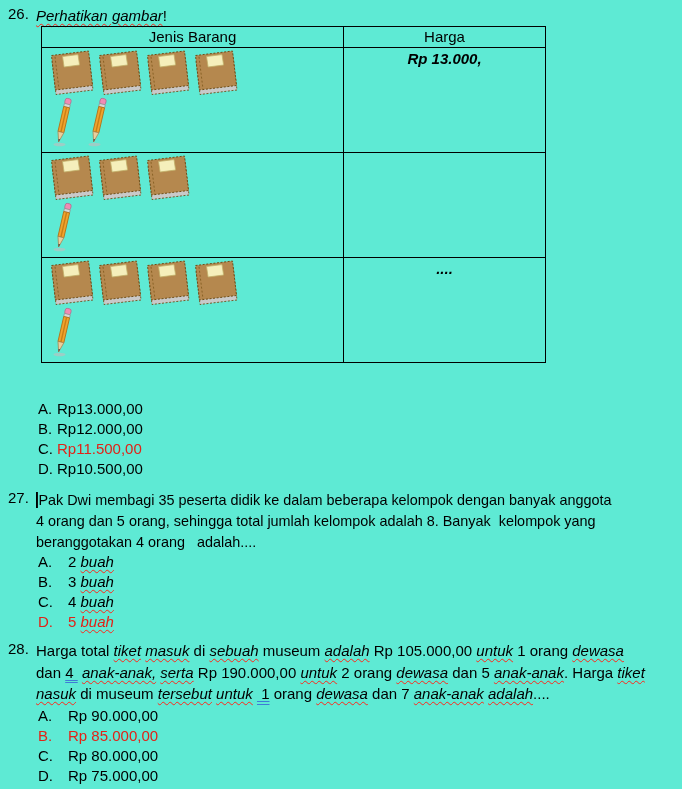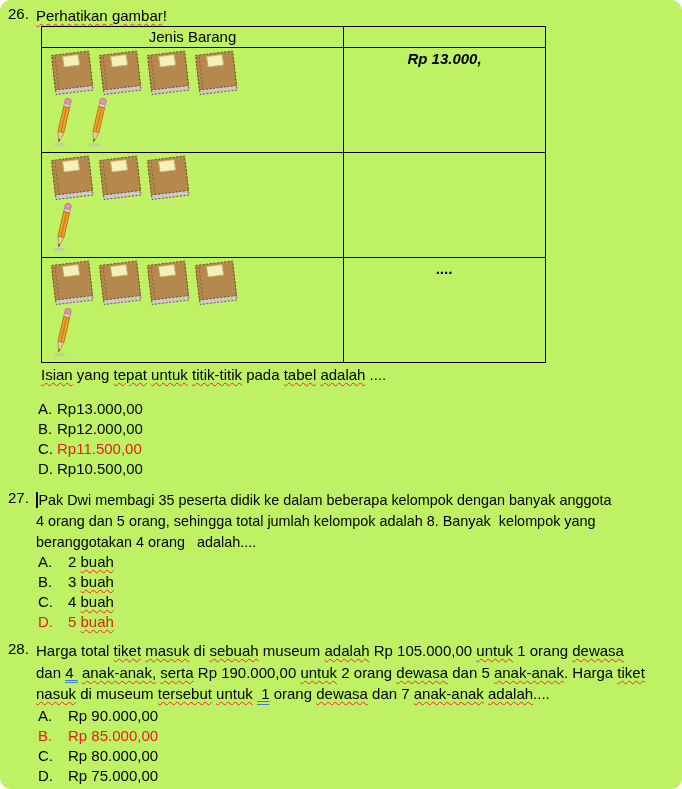--- a/index.html
+++ b/index.html
@@ -1,24 +1,24 @@
 <!DOCTYPE html>
 <html style="--red: #e02318; --squiggle: #ff2619; --grammar: #3f7cd6;"><head>
 <meta charset="utf-8">
 <style>
   html,body{margin:0;padding:0;background:#fff;}
   .page{
-    position:relative;width:682px;height:789px;background:#bef264;overflow:hidden;
-    font-family:"Liberation Sans", sans-serif;font-size:15px;color:#000;border-radius:11px;
+    position:relative;width:682px;height:789px;background:#5eead4;overflow:hidden;
+    font-family:"Liberation Sans", sans-serif;font-size:15px;color:#000;
   }
   .line{white-space:pre;height:21px;line-height:21px;}
   .flexrow{display:flex;}
   .qnum{width:28px;flex:0 0 28px;}
   .abs{position:absolute;}
-  .sp{text-decoration-line:underline;text-decoration-style:wavy;text-decoration-color:var(--squiggle);text-decoration-thickness:1px;text-underline-offset:2px;}
+  .sp{text-decoration-line:underline;text-decoration-style:wavy;text-decoration-color:var(--squiggle);text-decoration-thickness:1px;text-underline-offset:2px;font-style:italic;}
   .gr{text-decoration-line:underline;text-decoration-style:double;text-decoration-color:var(--grammar);text-underline-offset:2px;}
   .red{color:var(--red);}
   .caret{display:inline-block;width:1.5px;height:16px;background:#000;vertical-align:-3px;margin-right:1px;}
   
   .tbl{position:absolute;left:41px;top:26px;width:503px;border:1px solid #000;}
   .thead{display:flex;border-bottom:1px solid #000;height:20px;line-height:20px;align-items:center;}
   .th{text-align:center;}
   .cl{width:302px;border-right:1px solid #000;flex:0 0 302px;box-sizing:border-box;}
   .cr{flex:1;text-align:center;}
   .trow{display:flex;height:104px;font-style:italic;}
@@ -44,20 +44,21 @@
 <div class="page">
 
   <div class="abs flexrow" style="left:8px;top:5px;">
     <span class="qnum">26.</span>
     <span class="line" id="q26title"><span class="sp">Perhatikan gambar</span><span>!</span></span>
   </div>
 
   <div class="tbl">
     <div class="thead">
       <div class="th cl">Jenis Barang</div>
+      <div class="th cr">Harga</div>
     </div>
     <div id="tbody">
         <div class="trow">
           <div class="cl">
             <div class="nbrow">
               <svg width="46" height="45" viewBox="0 0 46 45">
                 <polygon points="3,10 40,5.5 44,40 7,44.5" fill="#c9c9c9" stroke="#6f4d16" stroke-width="0.9" stroke-dasharray="2 1.6"></polygon>
                 <polygon points="2.5,5.5 39.5,1 43.5,35.5 6.5,40" fill="#b5884e" stroke="#6f4d16" stroke-width="1" stroke-dasharray="2 1.6"></polygon>
                 <line x1="6" y1="6.8" x2="10" y2="39.2" stroke="#8a6226" stroke-width="1" stroke-dasharray="2 2"></line>
                 <polygon points="13.5,6.5 29,4.6 30.6,15 15.1,17" fill="#f5efbb" stroke="#c2b069" stroke-width="0.8"></polygon>
@@ -185,21 +186,20 @@
                   <polygon points="9.2,42.5 10.8,42.5 10,45.5" fill="#3f3f3f"></polygon>
                 </g>
               </svg>
             </div>
           </div>
           <div class="cr price">....</div>
         </div>
       </div>
   </div>
 
-  <div class="abs line" style="left:41px;top:364px;" id="prompt26"><span class="sp">Isian</span><span> yang </span><span class="sp">tepat</span><span> </span><span class="sp">untuk</span><span> </span><span class="sp">titik-titik</span><span> pada </span><span class="sp">tabel</span><span> </span><span class="sp">adalah</span><span> ....</span></div>
 
   <div class="abs" style="left:38px;top:399px;" id="opts26">
       <div class="opt">
         <span class="letter">A.</span>
         <span class="otext"><span>Rp13.000,00</span></span>
       </div>
       <div class="opt">
         <span class="letter">B.</span>
         <span class="otext"><span>Rp12.000,00</span></span>
       </div>

